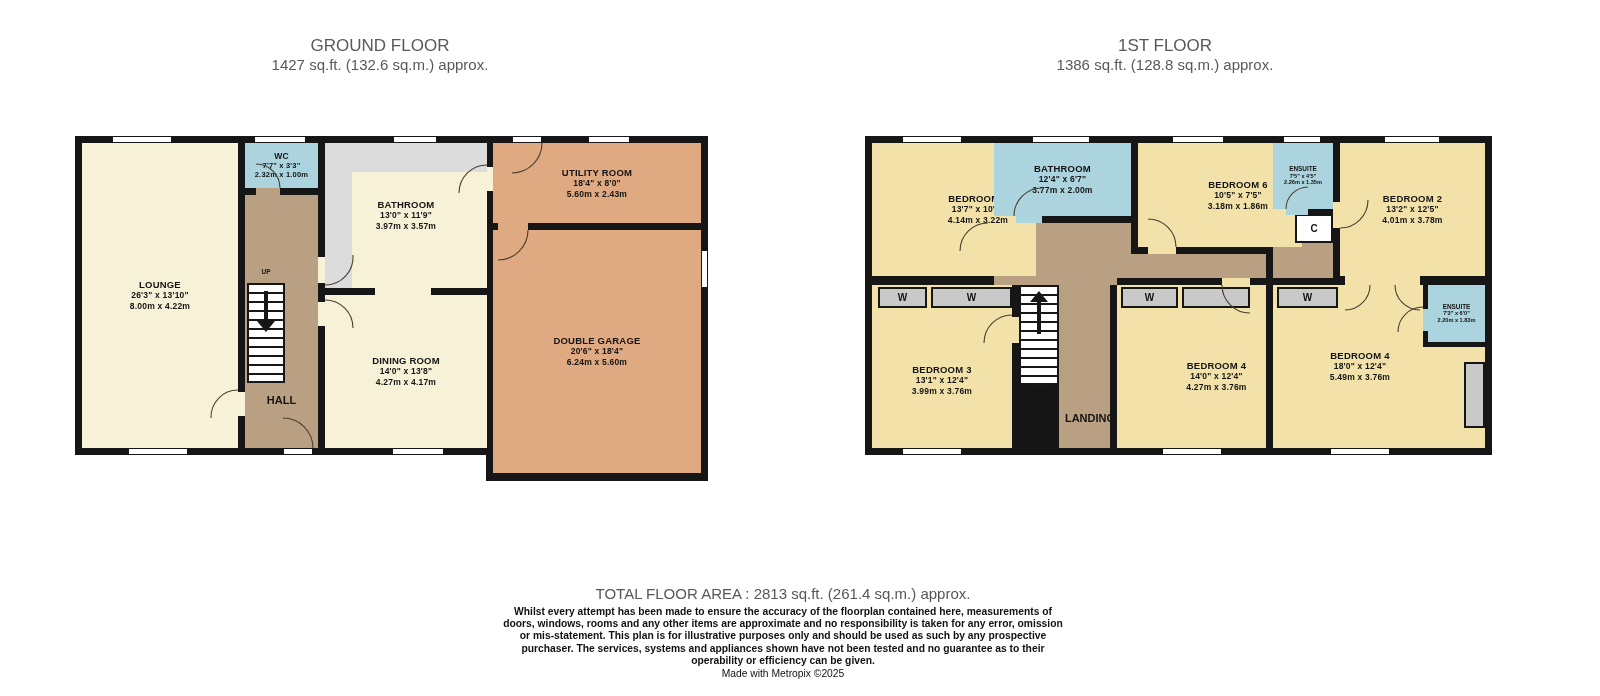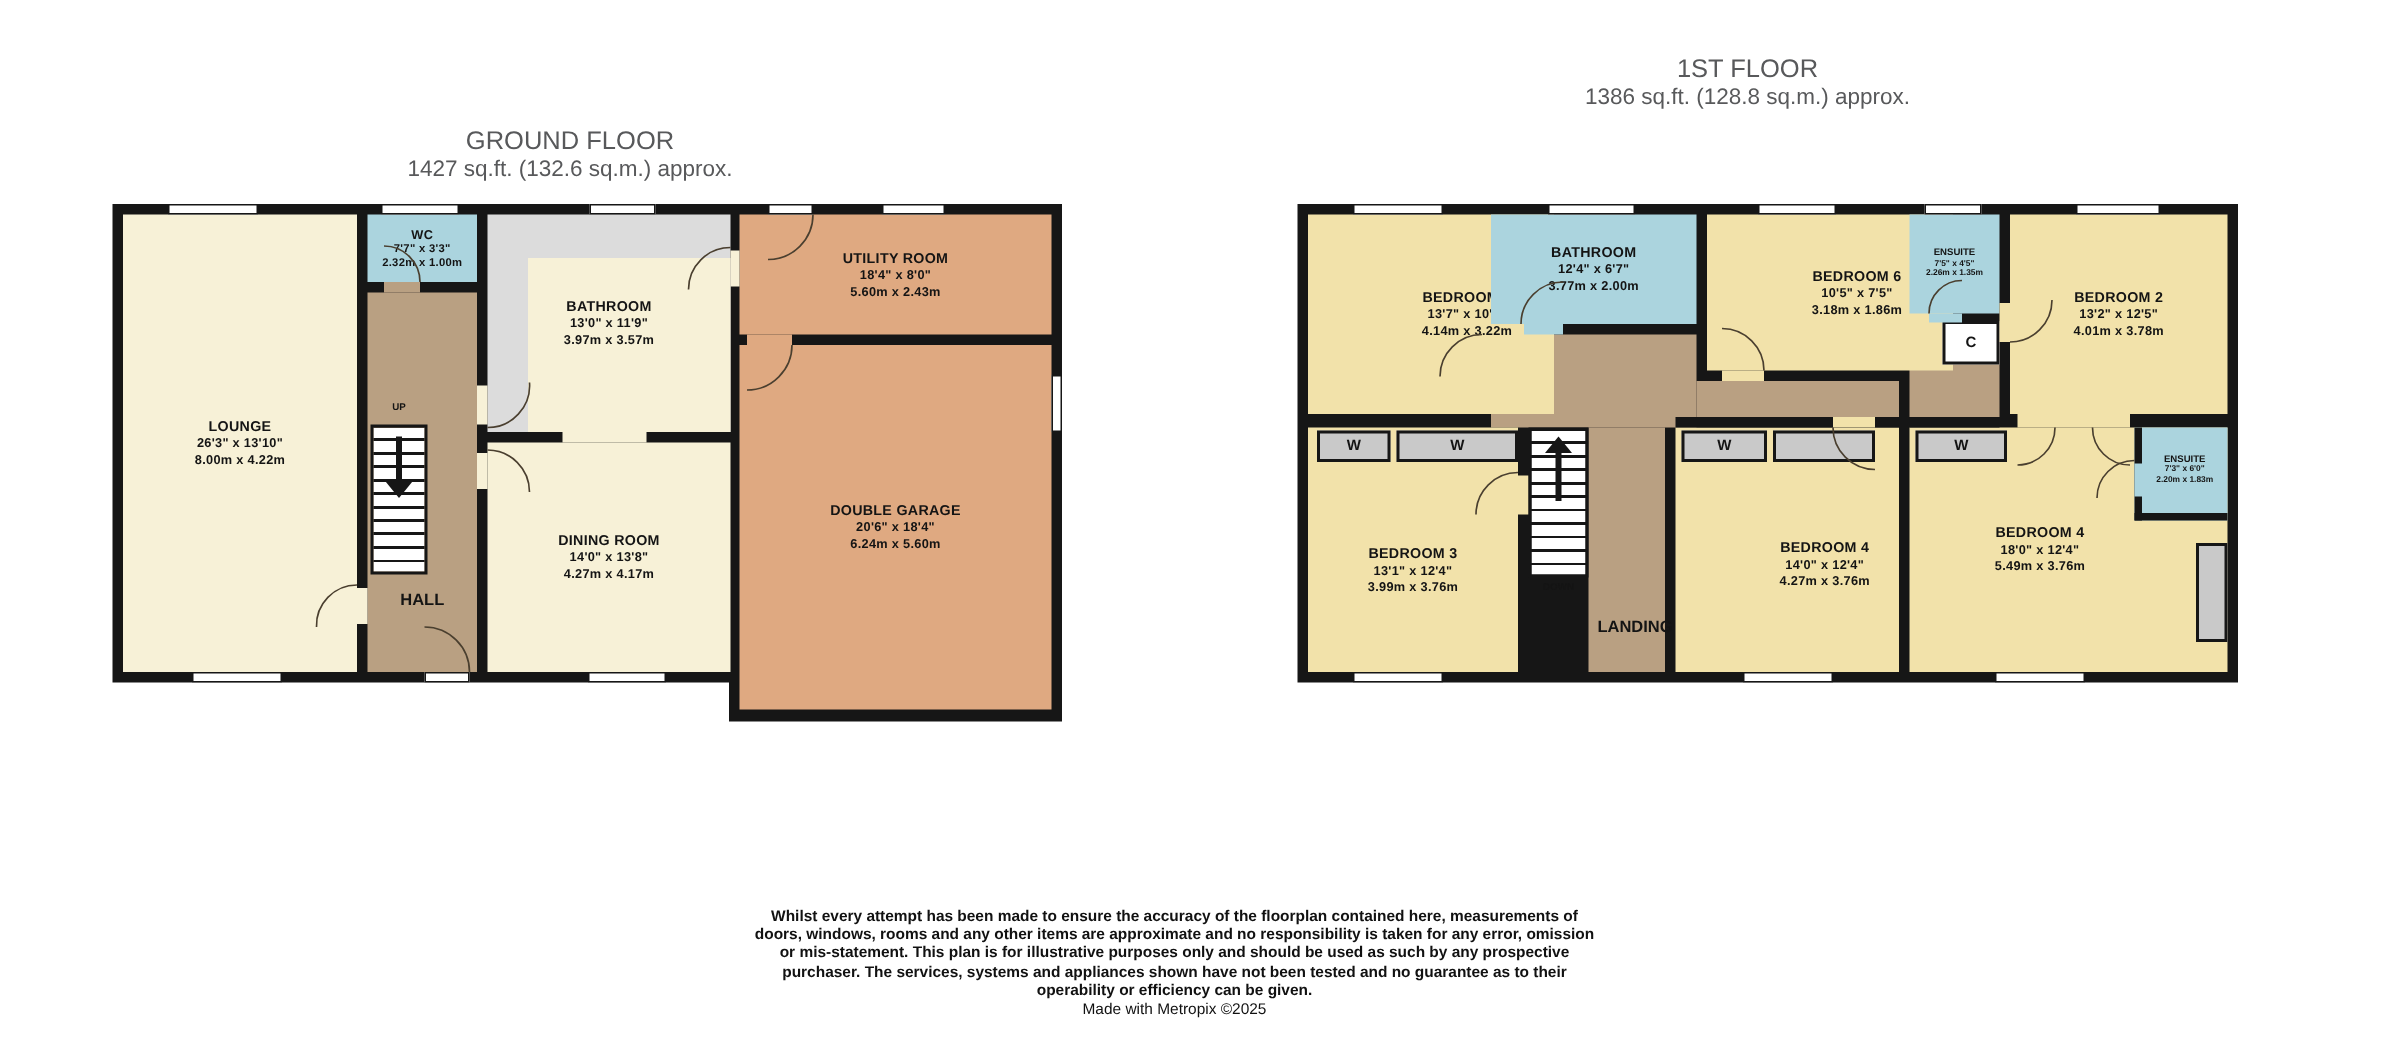--- a/index.html
+++ b/index.html
@@ -32,21 +32,21 @@
   .tri-down{position:absolute;width:0;height:0;border-left:9px solid transparent;
             border-right:9px solid transparent;border-top:11px solid #161616;}
   .tri-up{position:absolute;width:0;height:0;border-left:9px solid transparent;
           border-right:9px solid transparent;border-bottom:11px solid #161616;}
 </style>
 </head>
 <body>
 
 <div id="canvas">
 
-  <div class="titleblock" style="left:180px;top:36px;width:400px;margin-top:48px;">
+  <div class="titleblock" style="left:180px;top:36px;width:400px;">
     <span class="t1">GROUND FLOOR</span>
     <span class="t2">1427 sq.ft. (132.6 sq.m.) approx.</span>
   </div>
   <div class="titleblock" style="left:965px;top:36px;width:400px;">
     <span class="t1">1ST FLOOR</span>
     <span class="t2">1386 sq.ft. (128.8 sq.m.) approx.</span>
   </div>
 
   <div>
 
@@ -273,16 +273,17 @@
       <path d="M 1340 228 A 28 28 0 0 0 1368 200"></path>
       <path d="M 1286 209 A 22 22 0 0 1 1308 187"></path>
       <path d="M 1012 315 A 28 28 0 0 0 984 343"></path>
       <path d="M 1222 285 A 28 28 0 0 0 1250 313"></path>
       <path d="M 1370 285 A 25 25 0 0 1 1345 310"></path>
       <path d="M 1395 285 A 25 25 0 0 0 1420 310"></path>
       <path d="M 1423 307 A 25 25 0 0 0 1398 332"></path>
     </g>
   </svg>
 
+  <div class="footer-total" style="left:483px;top:585px;width:600px;">TOTAL FLOOR AREA : 2813 sq.ft. (261.4 sq.m.) approx.</div>
   <div class="footer-disc" style="left:498px;top:606px;width:570px;">Whilst every attempt has been made to ensure the accuracy of the floorplan contained here, measurements of doors, windows, rooms and any other items are approximate and no responsibility is taken for any error, omission or mis-statement. This plan is for illustrative purposes only and should be used as such by any prospective purchaser. The services, systems and appliances shown have not been tested and no guarantee as to their operability or efficiency can be given.</div>
   <div class="footer-credit" style="left:483px;top:668px;width:600px;">Made with Metropix ©2025</div>
 
 </div>
 
 </body></html>

